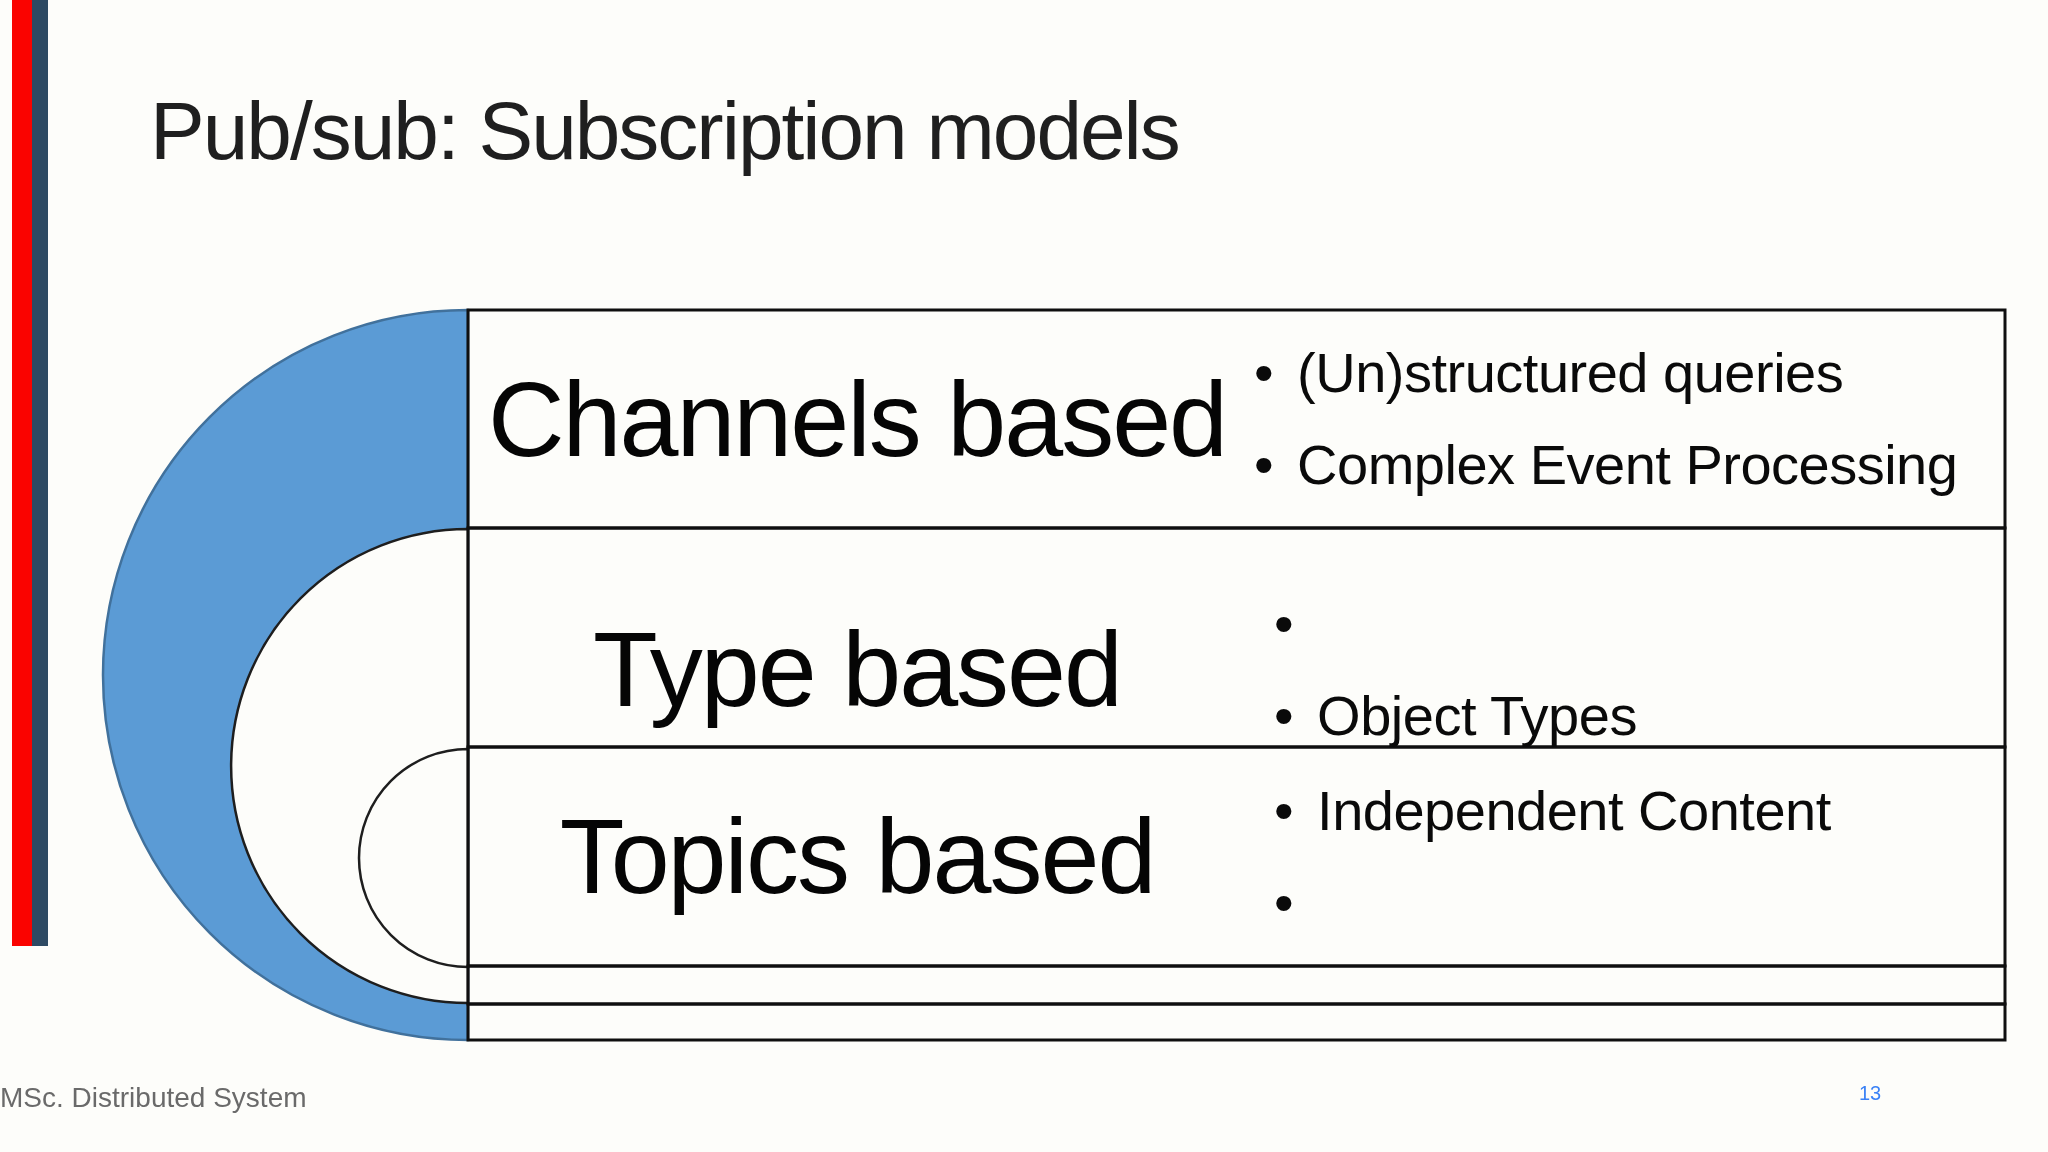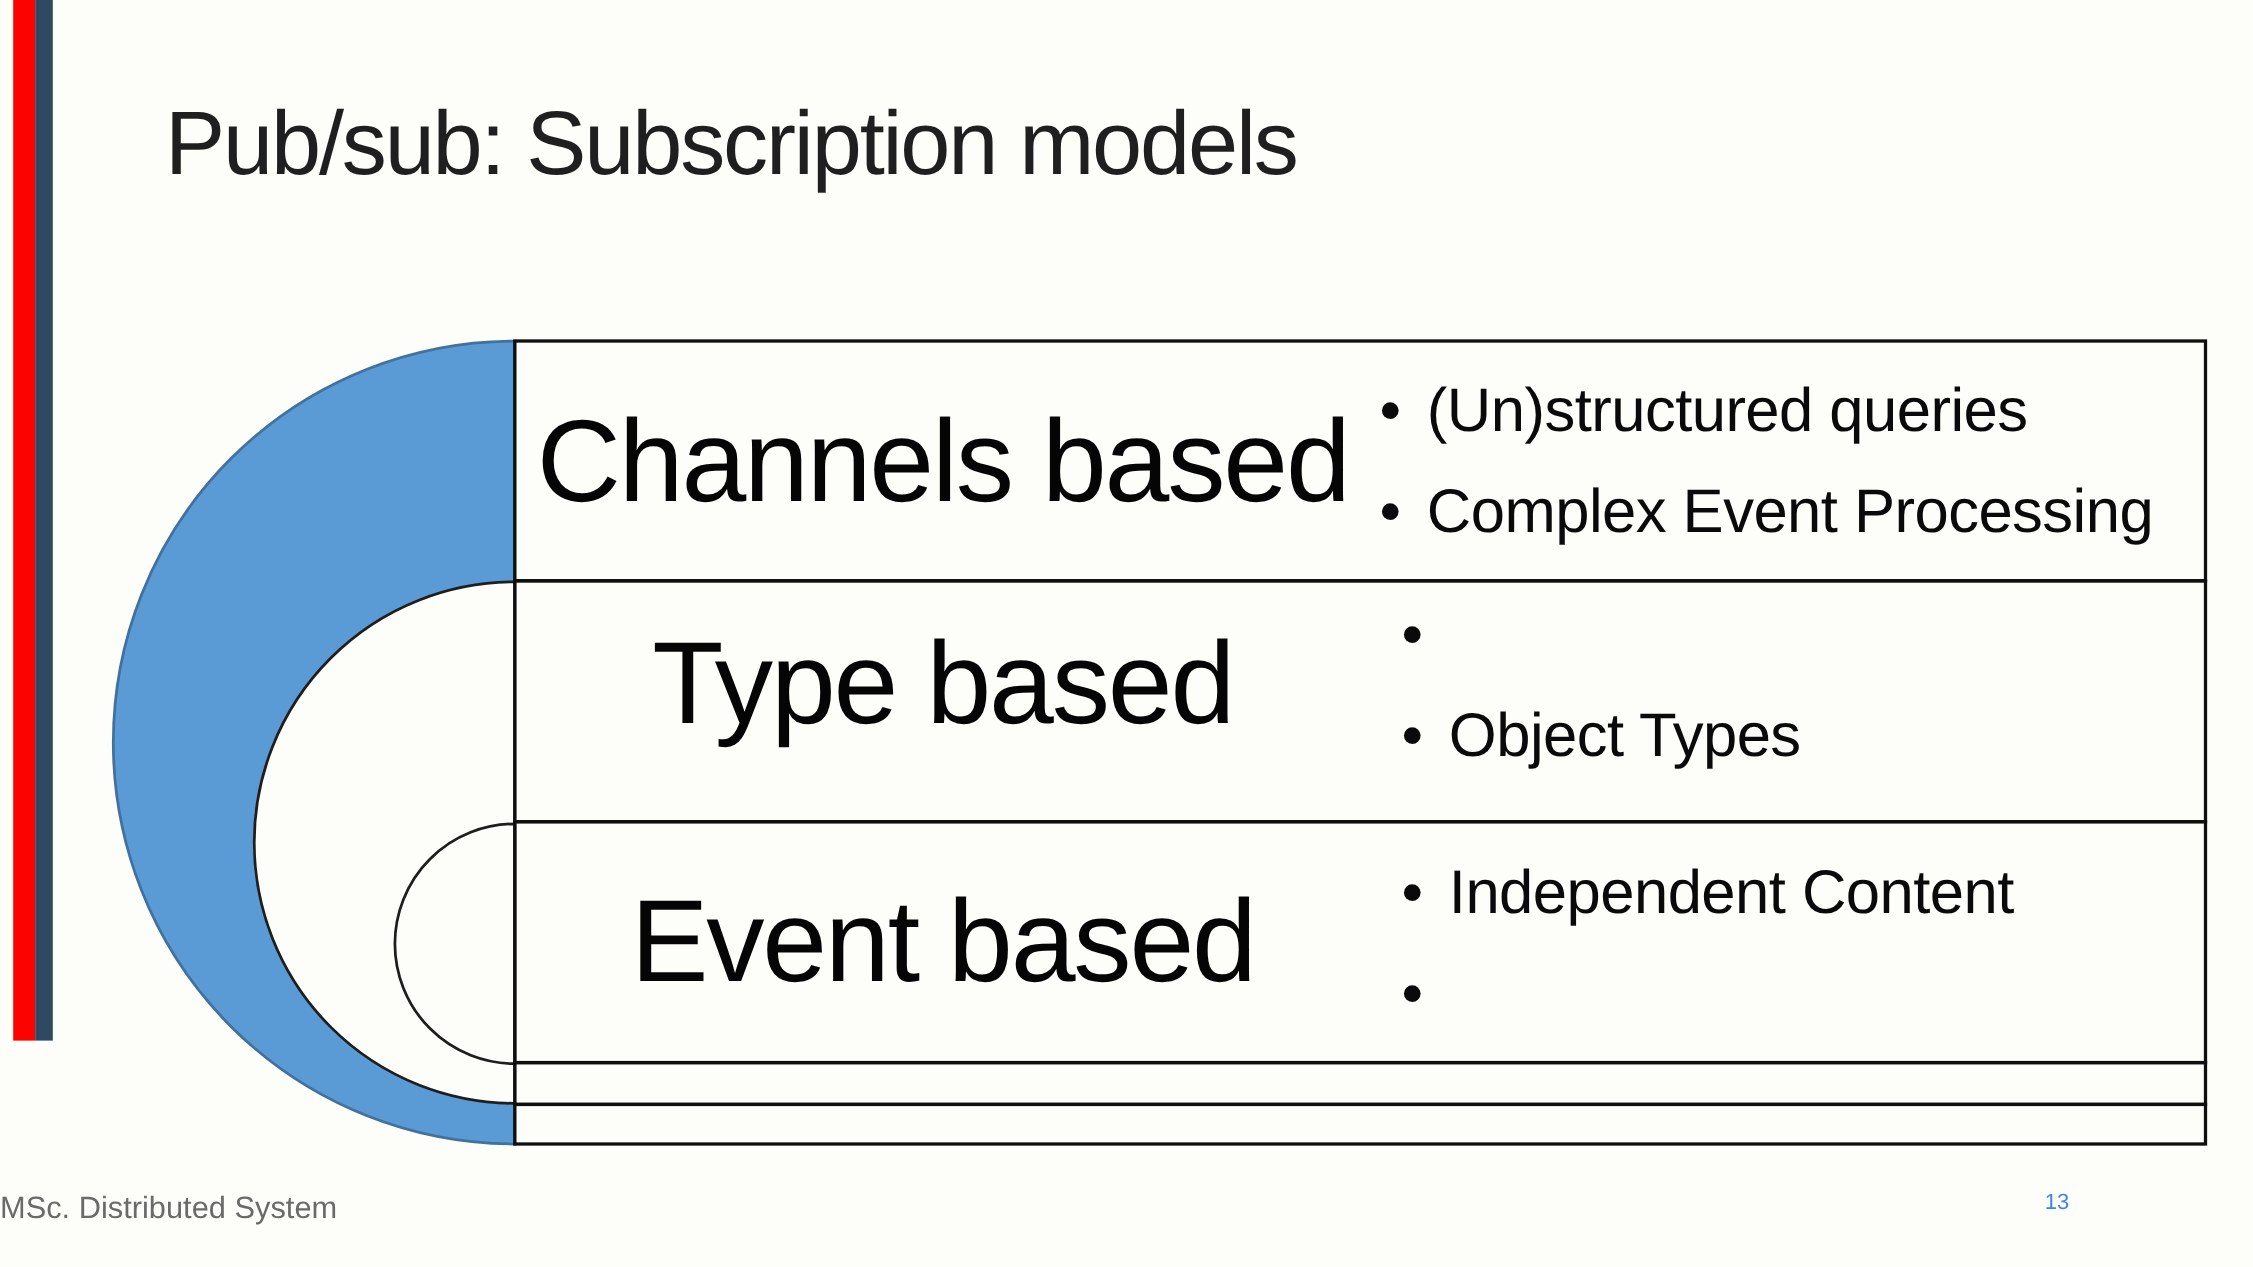--- a/index.html
+++ b/index.html
@@ -26,21 +26,21 @@
 
   
   .diagram-svg{position:absolute;left:0;top:0;width:2048px;height:1152px;pointer-events:none;}
 
   
   .diag-row{
     position:absolute;left:468px;width:1537px;
     display:flex;align-items:stretch;box-sizing:border-box;
   }
   .row-1{top:310px;height:218px;}
-  .row-2{top:512px;height:219px;justify-content:center;}
+  .row-2{top:560px;height:219px;justify-content:center;}
   .row-3{top:747px;height:219px;}
   .row-title{
     width:778px;display:flex;align-items:center;justify-content:center;
     font-size:106px;letter-spacing:-2px;color:#050505;white-space:nowrap;
   }
   .row-bullets{
     flex:1;display:flex;flex-direction:column;justify-content:center;
     padding-left:8px;
   }
   .row-2 .row-bullets,.row-3 .row-bullets{padding-left:28px;}
@@ -107,21 +107,21 @@
         <span class="bullet-dot">•</span>
       </div>
       <div class="bullet-item">
         <span class="bullet-dot">•</span>
         <span>Object Types</span>
       </div>
     </div>
   </div>
 
   <div class="diag-row row-3">
-    <div class="row-title">Event based</div>
+    <div class="row-title">Topics based</div>
     <div class="row-bullets">
       <div class="bullet-item">
         <span class="bullet-dot">•</span>
         <span>Independent Content</span>
       </div>
       <div class="bullet-item">
         <span class="bullet-dot">•</span>
       </div>
     </div>
   </div>

